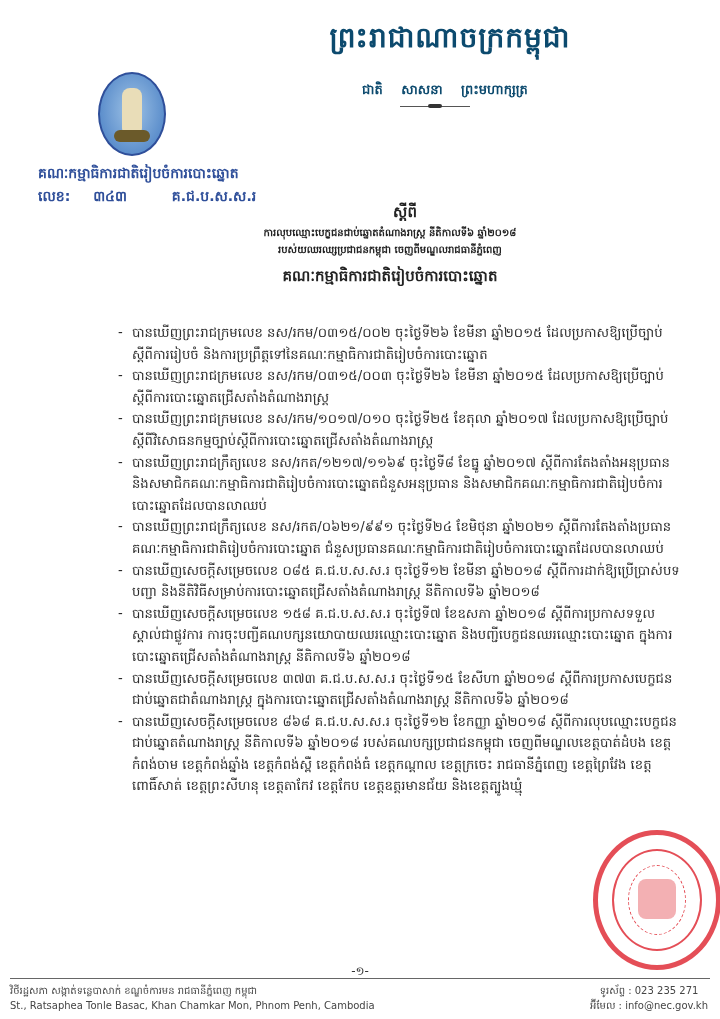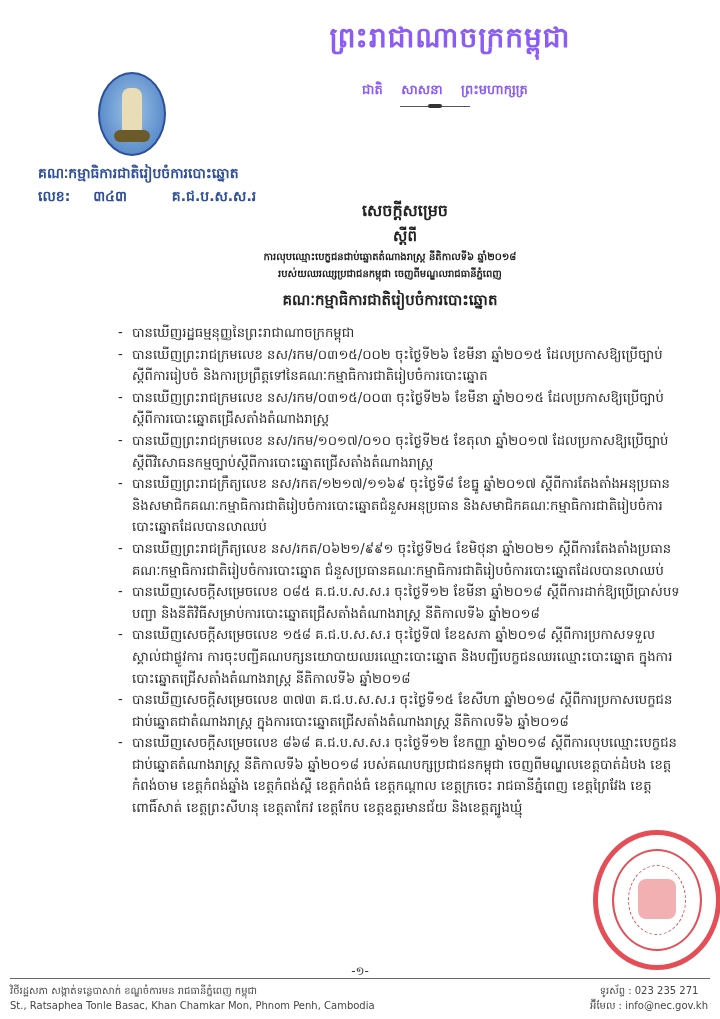--- a/index.html
+++ b/index.html
@@ -1,19 +1,19 @@
 <!DOCTYPE html>
 <html><head>
 <meta charset="utf-8">
 <style>
   html, body { margin:0; padding:0; background:#ffffff; }
   body { width:720px; height:1019px; position:relative; overflow:hidden;
          font-family:"DejaVu Sans", sans-serif; color:#2a2a2a; }
   .page { position:absolute; inset:0; }
-  .kingdom { position:absolute; left:0; right:0; top:20px; text-align:center; color:#8b5cf6; }
+  .kingdom { position:absolute; left:0; right:0; top:20px; text-align:center; color:#0c4a6e; }
   .kingdom .k1 { font-size:28px; font-weight:bold; margin-left:180px; letter-spacing:1px; }
   .kingdom .k2 { font-size:13px; font-weight:bold; margin-left:170px; margin-top:20px; word-spacing:14px; }
   .kingdom .orn { margin:6px auto 0; margin-left:calc(50% + 40px); width:70px; height:1px; background:#555; position:relative; }
   .kingdom .orn::after { content:""; position:absolute; left:28px; top:-2px; width:14px; height:4px; background:#333; border-radius:2px; }
   .logo { position:absolute; left:98px; top:72px; width:64px; height:80px; border-radius:50%;
           background:radial-gradient(ellipse at 50% 45%, #9fc3e6 0%, #5d8fcc 70%, #3a66a8 100%);
           border:2px solid #2f4f9a; }
   .logo .figure { position:absolute; left:22px; top:14px; width:20px; height:44px; background:#e9ddb8; border-radius:8px 8px 4px 4px; }
   .logo .base { position:absolute; left:14px; top:56px; width:36px; height:12px; background:#6b5a2a; border-radius:6px; }
   .org { position:absolute; left:38px; top:164px; color:#2f4f9a; font-size:14px; font-weight:bold; }
@@ -55,29 +55,27 @@
   </div>
 
   <div class="org">គណៈកម្មាធិការជាតិរៀបចំការបោះឆ្នោត</div>
   <div class="refno">
     <span>លេខ:</span>
     <span class="num">៣៤៣</span>
     <span>គ.ជ.ប.ស.ស.រ</span>
   </div>
 
   <div class="title-block">
-    <div class="t1">សេចក្ដីសម្រេច</div>
     <div class="t2">ស្ដីពី</div>
     <div class="t3">ការលុបឈ្មោះបេក្ខជនជាប់ឆ្នោតតំណាងរាស្ត្រ នីតិកាលទី៦ ឆ្នាំ២០១៨</div>
     <div class="t4">របស់យឈរឈ្សប្រជាជនកម្ពុជា ចេញពីមណ្ឌលរាជធានីភ្នំពេញ</div>
     <div class="t5">គណៈកម្មាធិការជាតិរៀបចំការបោះឆ្នោត</div>
   </div>
 
   <div class="items">
-    <div class="item">បានឃើញរដ្ឋធម្មនុញ្ញនៃព្រះរាជាណាចក្រកម្ពុជា</div>
     <div class="item">បានឃើញព្រះរាជក្រមលេខ នស/រកម/០៣១៥/០០២ ចុះថ្ងៃទី២៦ ខែមីនា ឆ្នាំ២០១៥ ដែលប្រកាសឱ្យប្រើច្បាប់ស្ដីពីការរៀបចំ និងការប្រព្រឹត្តទៅនៃគណៈកម្មាធិការជាតិរៀបចំការបោះឆ្នោត</div>
     <div class="item">បានឃើញព្រះរាជក្រមលេខ នស/រកម/០៣១៥/០០៣ ចុះថ្ងៃទី២៦ ខែមីនា ឆ្នាំ២០១៥ ដែលប្រកាសឱ្យប្រើច្បាប់ស្ដីពីការបោះឆ្នោតជ្រើសតាំងតំណាងរាស្ត្រ</div>
     <div class="item">បានឃើញព្រះរាជក្រមលេខ នស/រកម/១០១៧/០១០ ចុះថ្ងៃទី២៥ ខែតុលា ឆ្នាំ២០១៧ ដែលប្រកាសឱ្យប្រើច្បាប់ស្ដីពីវិសោធនកម្មច្បាប់ស្ដីពីការបោះឆ្នោតជ្រើសតាំងតំណាងរាស្ត្រ</div>
     <div class="item">បានឃើញព្រះរាជក្រឹត្យលេខ នស/រកត/១២១៧/១១៦៩ ចុះថ្ងៃទី៨ ខែធ្នូ ឆ្នាំ២០១៧ ស្ដីពីការតែងតាំងអនុប្រធាន និងសមាជិកគណៈកម្មាធិការជាតិរៀបចំការបោះឆ្នោតជំនួសអនុប្រធាន និងសមាជិកគណៈកម្មាធិការជាតិរៀបចំការបោះឆ្នោតដែលបានលាឈប់</div>
     <div class="item">បានឃើញព្រះរាជក្រឹត្យលេខ នស/រកត/០៦២១/៩៩១ ចុះថ្ងៃទី២៤ ខែមិថុនា ឆ្នាំ២០២១ ស្ដីពីការតែងតាំងប្រធានគណៈកម្មាធិការជាតិរៀបចំការបោះឆ្នោត ជំនួសប្រធានគណៈកម្មាធិការជាតិរៀបចំការបោះឆ្នោតដែលបានលាឈប់</div>
     <div class="item">បានឃើញសេចក្ដីសម្រេចលេខ ០៨៥ គ.ជ.ប.ស.ស.រ ចុះថ្ងៃទី១២ ខែមីនា ឆ្នាំ២០១៨ ស្ដីពីការដាក់ឱ្យប្រើប្រាស់បទបញ្ជា និងនីតិវិធីសម្រាប់ការបោះឆ្នោតជ្រើសតាំងតំណាងរាស្ត្រ នីតិកាលទី៦ ឆ្នាំ២០១៨</div>
     <div class="item">បានឃើញសេចក្ដីសម្រេចលេខ ១៥៨ គ.ជ.ប.ស.ស.រ ចុះថ្ងៃទី៧ ខែឧសភា ឆ្នាំ២០១៨ ស្ដីពីការប្រកាសទទួលស្គាល់ជាផ្លូវការ ការចុះបញ្ជីគណបក្សនយោបាយឈរឈ្មោះបោះឆ្នោត និងបញ្ជីបេក្ខជនឈរឈ្មោះបោះឆ្នោត ក្នុងការបោះឆ្នោតជ្រើសតាំងតំណាងរាស្ត្រ នីតិកាលទី៦ ឆ្នាំ២០១៨</div>
     <div class="item">បានឃើញសេចក្ដីសម្រេចលេខ ៣៧៣ គ.ជ.ប.ស.ស.រ ចុះថ្ងៃទី១៥ ខែសីហា ឆ្នាំ២០១៨ ស្ដីពីការប្រកាសបេក្ខជនជាប់ឆ្នោតជាតំណាងរាស្ត្រ ក្នុងការបោះឆ្នោតជ្រើសតាំងតំណាងរាស្ត្រ នីតិកាលទី៦ ឆ្នាំ២០១៨</div>
     <div class="item">បានឃើញសេចក្ដីសម្រេចលេខ ៨៦៨ គ.ជ.ប.ស.ស.រ ចុះថ្ងៃទី១២ ខែកញ្ញា ឆ្នាំ២០១៨ ស្ដីពីការលុបឈ្មោះបេក្ខជនជាប់ឆ្នោតតំណាងរាស្ត្រ នីតិកាលទី៦ ឆ្នាំ២០១៨ របស់គណបក្សប្រជាជនកម្ពុជា ចេញពីមណ្ឌលខេត្តបាត់ដំបង ខេត្តកំពង់ចាម ខេត្តកំពង់ឆ្នាំង ខេត្តកំពង់ស្ពឺ ខេត្តកំពង់ធំ ខេត្តកណ្ដាល ខេត្តក្រចេះ រាជធានីភ្នំពេញ ខេត្តព្រៃវែង ខេត្តពោធិ៍សាត់ ខេត្តព្រះសីហនុ ខេត្តតាកែវ ខេត្តកែប ខេត្តឧត្តរមានជ័យ និងខេត្តត្បូងឃ្មុំ</div>
   </div>

